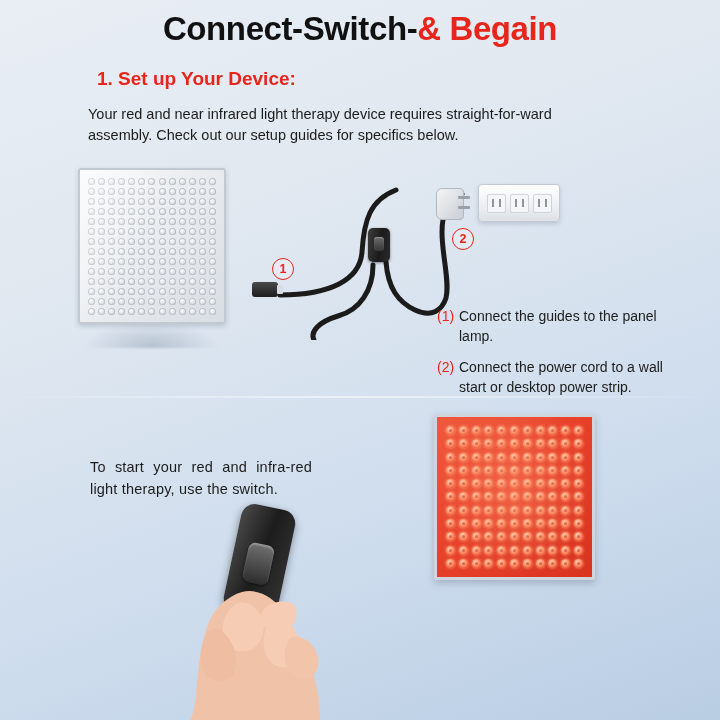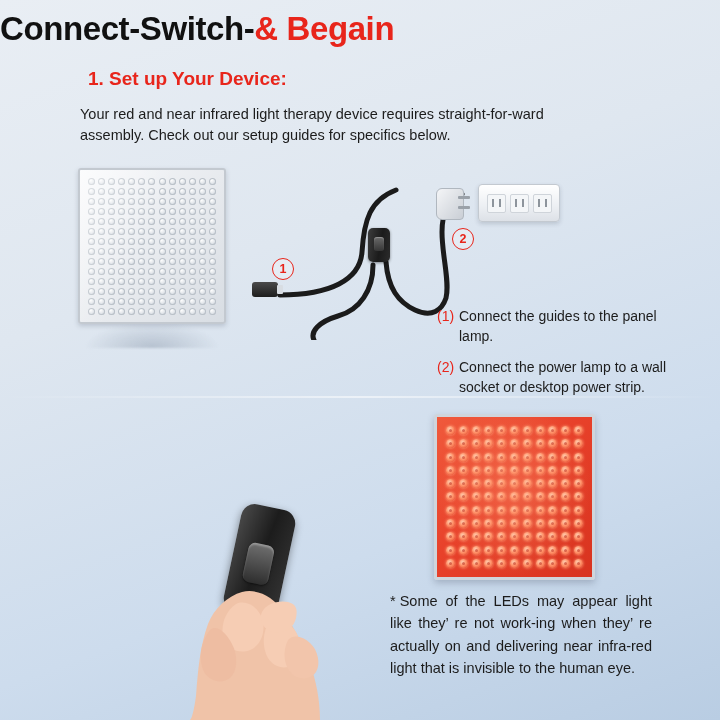--- a/index.html
+++ b/index.html
@@ -18,49 +18,51 @@
     position: absolute;
     inset: 0;
   }
 
   
   .title {
     position: absolute;
     top: 10px;
     left: 0;
     width: 720px;
+    text-align: center;
     font-size: 33px;
     font-weight: bold;
     letter-spacing: -0.4px;
     color: #111;
     white-space: nowrap;
   }
   .title .red {
     color: #e8251b;
   }
 
   
   .heading {
     position: absolute;
     font-size: 19px;
     font-weight: bold;
     color: #e8251b;
+    margin-left: 9px;
   }
   #heading1 { top: 68px; left: 88px; }
   #heading2 { top: 412px; left: 88px; }
 
   .body-text {
     position: absolute;
     font-size: 14.5px;
     line-height: 1.48;
     color: #1c1c1c;
   }
   #intro-text {
     top: 104px;
-    left: 80px;
+    left: 88px;
     width: 530px;
   }
   #turnon-text {
     top: 456px;
     left: 90px;
     width: 222px;
     text-align: justify;
     font-size: 14.5px;
     line-height: 1.55;
     letter-spacing: 0.2px;
@@ -610,26 +612,27 @@
   <div class="num-circle" id="num-1">1</div>
   <div class="num-circle" id="num-2">2</div>
 
   <div class="callouts">
     <div class="callout-row">
       <span class="callout-num">(1)</span>
       <span class="callout-txt">Connect the guides to the panel lamp.</span>
     </div>
     <div class="callout-row">
       <span class="callout-num">(2)</span>
-      <span class="callout-txt">Connect the power lamp to a wall socket or desktop power strip.</span>
+      <span class="callout-txt">Connect the power cord to a wall start or desktop power strip.</span>
     </div>
   </div>
 
   <div class="band"></div>
 
+  <div class="body-text" id="turnon-text">To start your red and infra-red light therapy, use the switch.</div>
 
   <div class="panel-red">
     <div class="inner" id="red-grid">
         <div class="led"></div>
         <div class="led"></div>
         <div class="led"></div>
         <div class="led"></div>
         <div class="led"></div>
         <div class="led"></div>
         <div class="led"></div>
@@ -761,17 +764,14 @@
         <path d="M72 92 C 58 96, 44 108, 38 124 C 30 146, 28 170, 26 196 C 24 210, 22 218, 20 220 L 150 220 C 150 200, 146 180, 140 164 C 132 142, 122 124, 112 110 C 104 98, 88 88, 72 92 Z" fill="#f0c3a8"></path>
         <path d="M66 104 C 54 112, 50 128, 54 140 C 58 150, 70 154, 80 150 C 92 145, 96 130, 92 118 C 88 107, 76 99, 66 104 Z" fill="#f6cdb4"></path>
         <path d="M100 120 C 92 132, 92 148, 98 158 C 104 168, 116 170, 124 164 C 132 157, 132 142, 126 132 C 120 122, 108 114, 100 120 Z" fill="#f6cdb4"></path>
         <path d="M118 140 C 112 152, 114 166, 122 174 C 130 181, 141 179, 146 172 C 151 164, 148 150, 140 143 C 133 136, 123 134, 118 140 Z" fill="#f2c5ab"></path>
         <path d="M40 130 C 30 142, 28 160, 34 172 C 40 182, 52 184, 60 178 C 68 171, 68 155, 62 144 C 56 133, 47 124, 40 130 Z" fill="#eebda2"></path>
         <path d="M118 102 C 108 100, 96 104, 92 112 C 88 121, 94 130, 104 132 C 114 134, 124 128, 126 118 C 128 109, 126 104, 118 102 Z" fill="#f6cdb4"></path>
       </g>
     </svg>
   </div>
 
-  <div class="footnote">
-    <span class="star">*</span><span>Some of the LEDs may appear light like they’ re not work-ing when they’ re actually on and delivering near infra-red light that is invisible to the human eye.</span>
-  </div>
 
 </div>
 
 </body></html>

